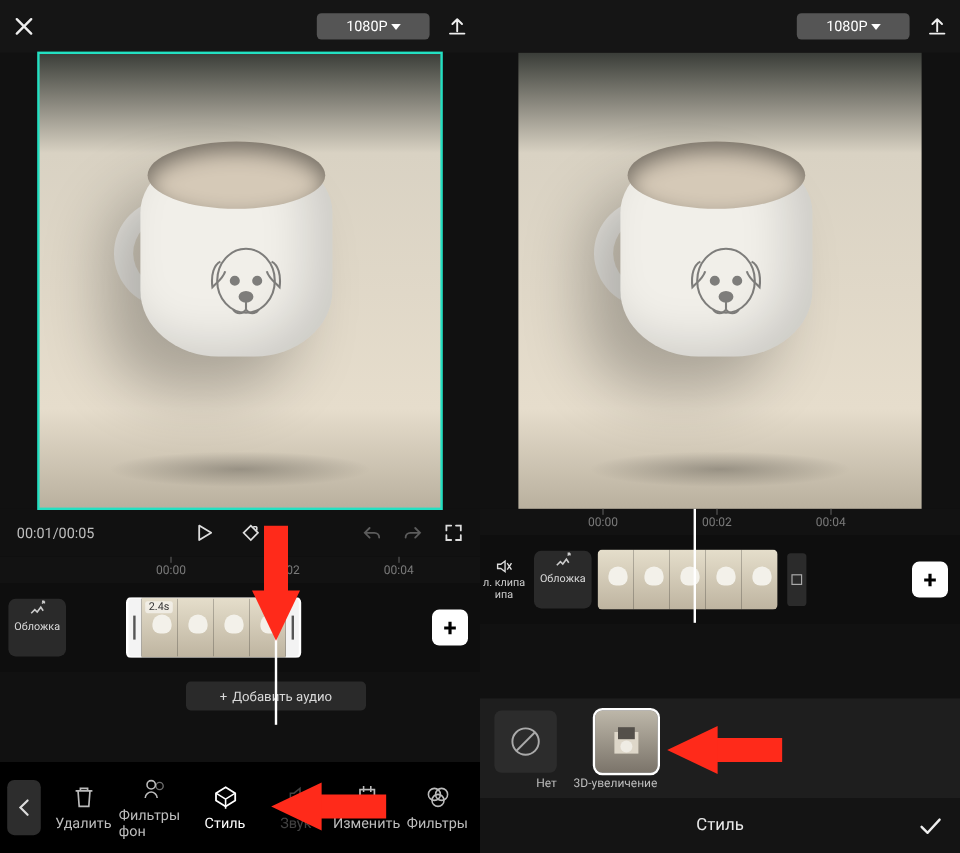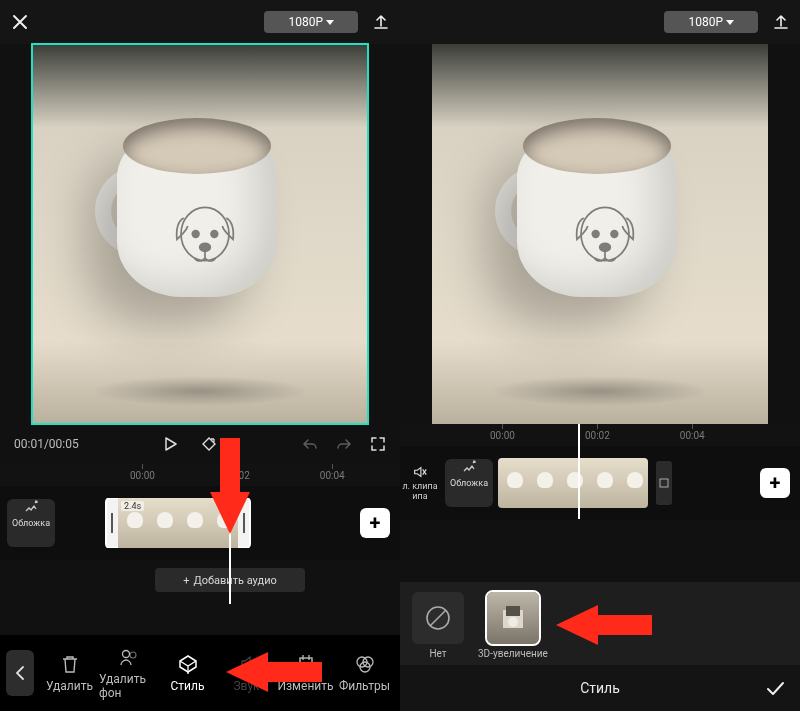--- a/index.html
+++ b/index.html
@@ -182,21 +182,21 @@
   .tool.active { color:#fff; }
 
   
   .panel-3d {
     position:absolute; left:0; right:0; bottom:46px;
     background:#1e1e1e;
     display:flex; align-items:center; gap:14px;
     padding: 10px 12px 6px 12px;
   }
   .opt {
-    display:flex; flex-direction:column; align-items:center; gap:4px;
+    display:flex; flex-direction:column; align-items:flex-end; gap:4px;
     font-size:10px; color:#bdbdbd;
   }
   .opt-thumb {
     width:52px; height:52px; border-radius:6px; background:#2c2c2c;
     display:flex; align-items:center; justify-content:center;
   }
   .opt.selected .opt-thumb { outline:2px solid #fff; }
   .panel-footer {
     position:absolute; left:0; right:0; bottom:0; height:46px;
     background:#141414; display:flex; align-items:center; justify-content:center;
@@ -346,21 +346,21 @@
           <path d="M4 6h14M8 6V4h6v2M6 6l1 13h8l1-13" stroke="#bbb" stroke-width="1.4" fill="none"></path>
         </svg>
       <span>Удалить</span>
     </div>
     <div class="tool">
       <svg width="22" height="22" viewBox="0 0 22 22">
           <circle cx="8" cy="8" r="3.5" stroke="#bbb" stroke-width="1.3" fill="none"></circle>
           <path d="M3 19c0-3 3-5 5-5s5 2 5 5" stroke="#bbb" stroke-width="1.3" fill="none"></path>
           <circle cx="15" cy="9" r="3" stroke="#bbb" stroke-width="1.1" fill="none" opacity=".6"></circle>
         </svg>
-      <span>Удалить фон</span>
+      <span>Фильтры фон</span>
     </div>
     <div class="tool active">
       <svg width="22" height="22" viewBox="0 0 22 22">
           <path d="M11 3l8 5v6l-8 5-8-5V8l8-5z" stroke="#fff" stroke-width="1.5" fill="none"></path>
           <path d="M3 8l8 5 8-5M11 13v8" stroke="#fff" stroke-width="1.3" fill="none"></path>
         </svg>
       <span>Стиль</span>
     </div>
     <div class="tool" style="opacity:.35">
       <svg width="22" height="22" viewBox="0 0 22 22">

